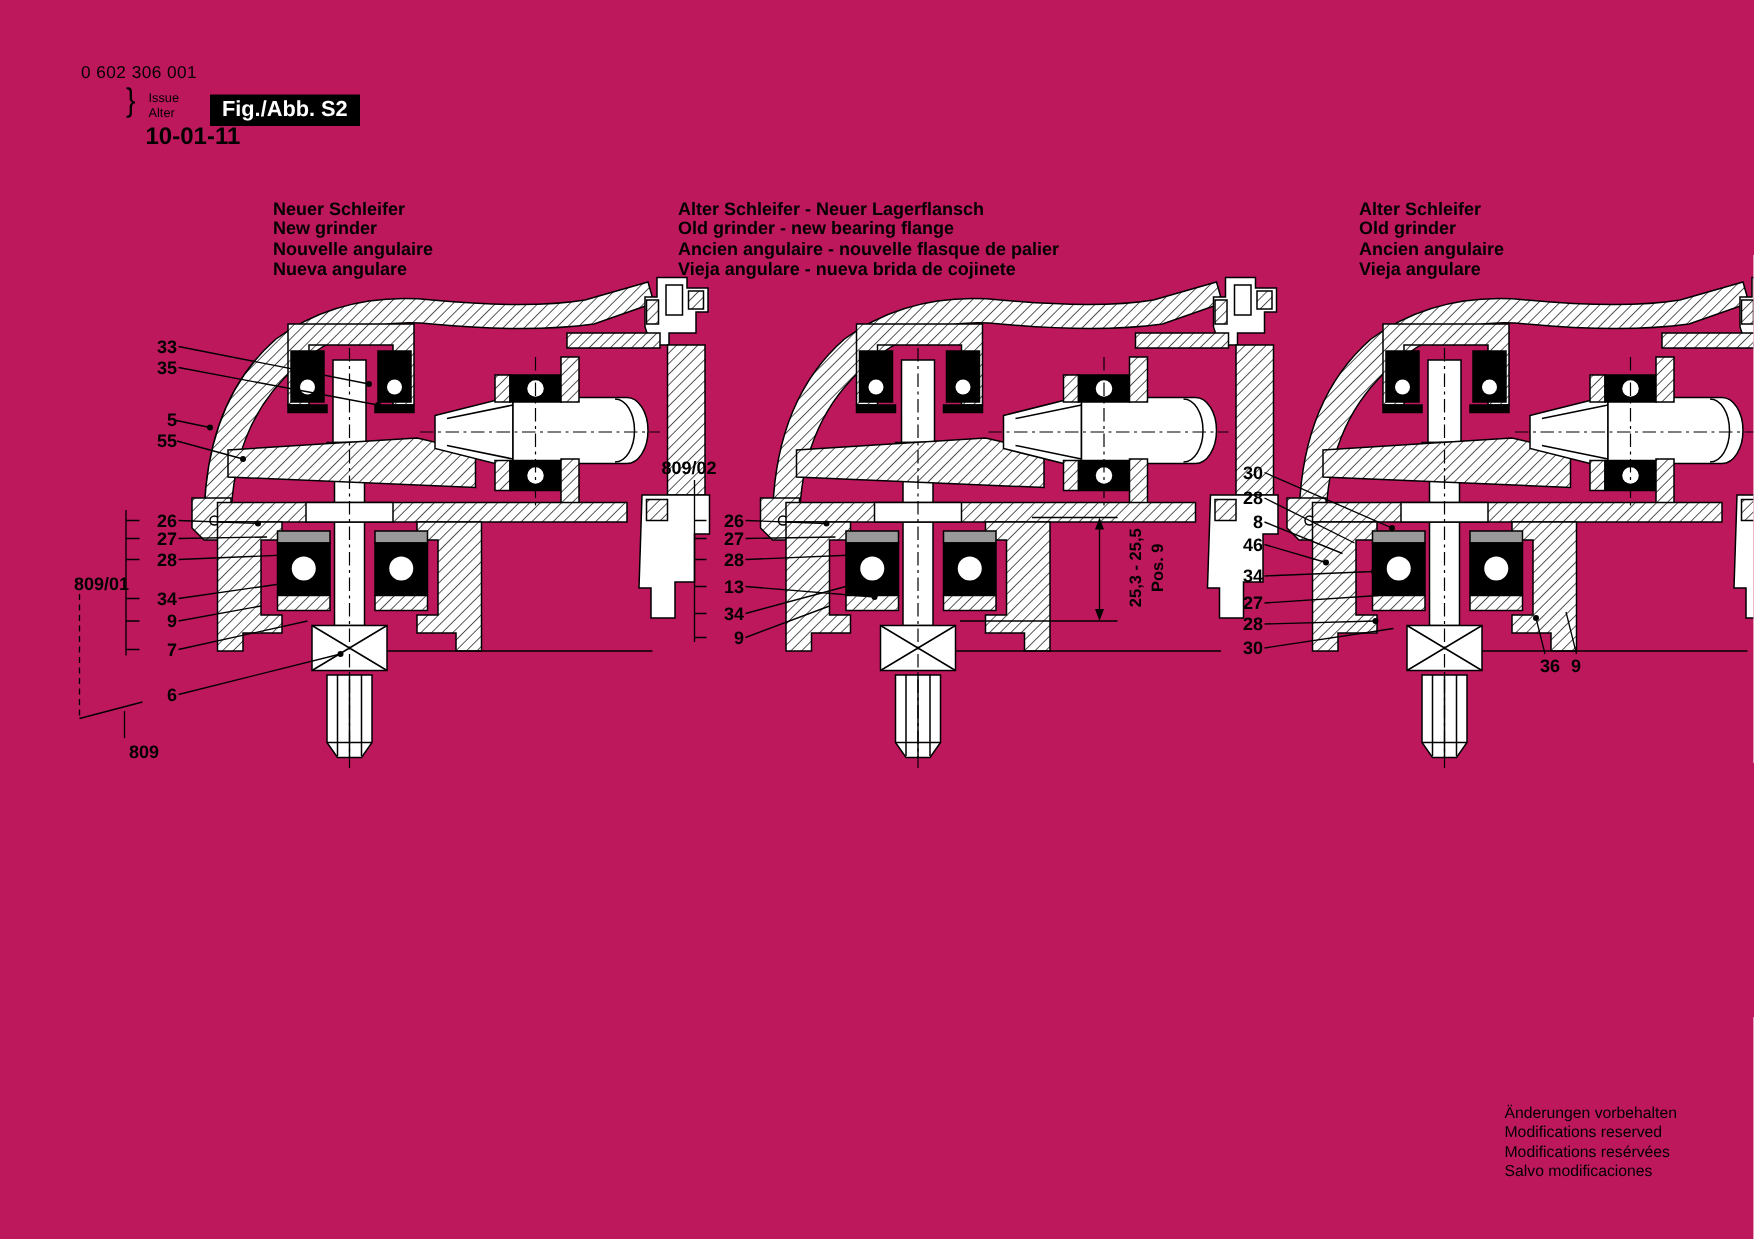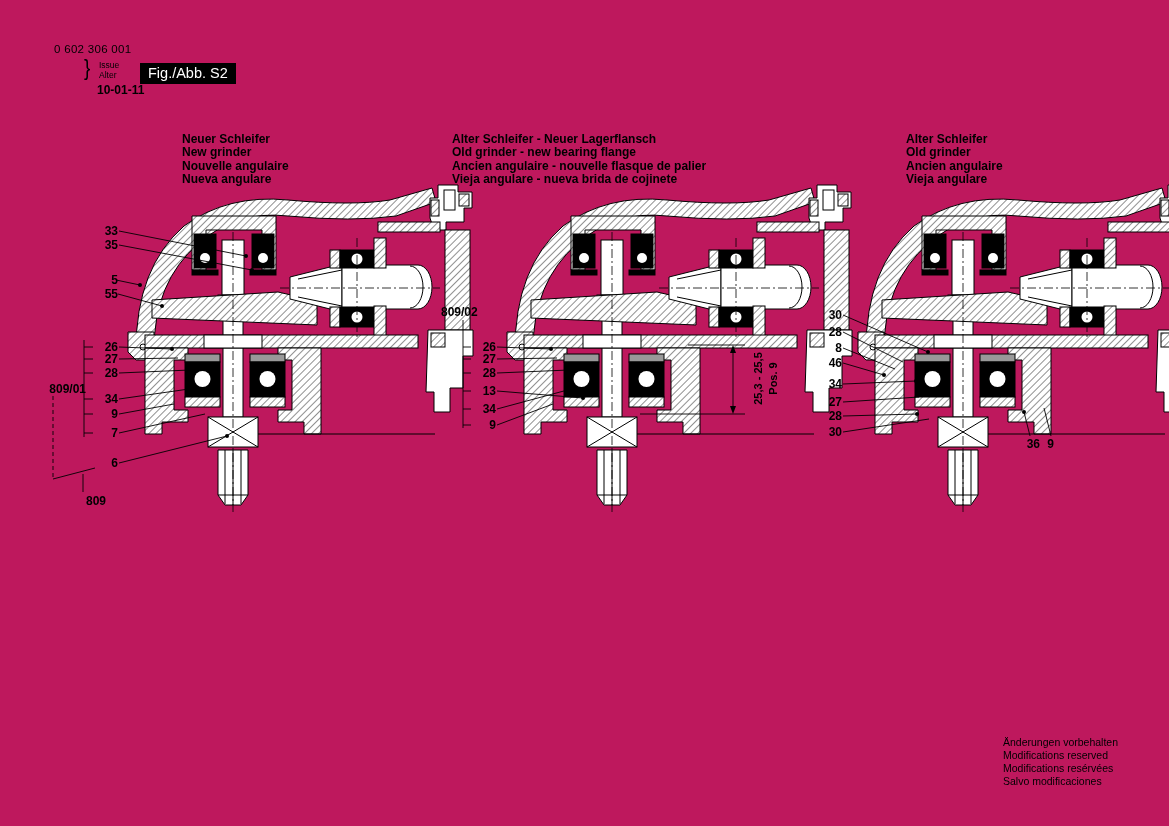--- a/index.html
+++ b/index.html
@@ -2,23 +2,23 @@
 <html><head>
 <meta charset="utf-8">
 <style>
   html,body{margin:0;padding:0;background:#fff;}
   .page{position:relative;width:1169px;height:826px;background:#be185d;overflow:hidden;
         font-family:"Liberation Sans",sans-serif;color:#000;}
   .art{position:absolute;left:0;top:0;}
   .doc-number{position:absolute;left:54px;top:43px;font-size:11.5px;letter-spacing:.3px;}
   .issue-block{position:absolute;left:55px;top:61px;font-size:8.5px;line-height:9.5px;margin-left:44px;}
   .brace{position:absolute;left:84px;top:57px;font-size:19px;transform:scaleY(1.15);}
-  .date{position:absolute;left:97px;top:83px;font-size:12px;font-weight:bold;text-align:right;}
+  .date{position:absolute;left:97px;top:83px;font-size:16px;font-weight:bold;text-align:right;}
   .figbox{position:absolute;left:140px;top:63px;background:#000;color:#fff;
-          font-size:14.5px;font-weight:normal;padding:2px 8px 3px 8px;}
+          font-size:14.5px;font-weight:bold;padding:2px 8px 3px 8px;}
   .hdr{position:absolute;font-size:12px;font-weight:bold;line-height:13.4px;white-space:nowrap;}
   .callout{position:absolute;font-size:12px;font-weight:bold;text-align:right;width:24px;line-height:14px;}
   .callout.wide{width:58px;}
   .callout.left-align{text-align:left;width:46px;}
   .dim-label{position:absolute;width:100px;text-align:center;font-size:11px;font-weight:bold;
              transform:rotate(-90deg);line-height:13px;}
   .footer{position:absolute;left:1003px;top:736px;font-size:10.5px;line-height:13px;}
 </style>
 </head>
 <body>

